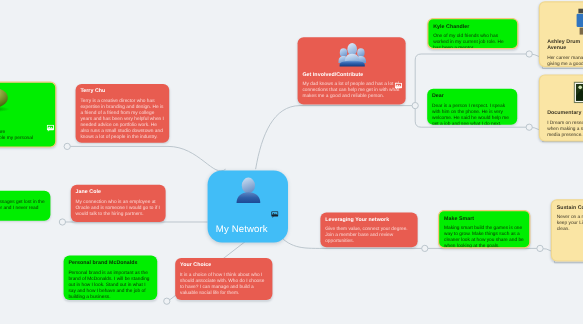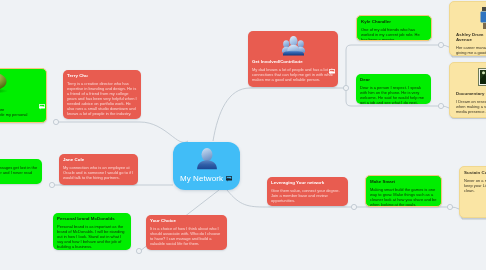--- a/index.html
+++ b/index.html
@@ -194,21 +194,21 @@
         <div class="ttl">Make Smart</div>
         <div class="bd">Making smart build the games is one way to grow. Make things such as a cleaner look at how you share and be when looking at the goals.</div>
       </div>
     </div>
     <div class="node yellow" style="left: 459px; top: 166px; width: 56px; height: 52px;">
       <div class="inner">
         <div class="ttl">Sustain Connections</div>
         <div class="bd">Never on a new way and keep your LinkedIn feed clean.</div>
       </div>
     </div>
-    <div class="node blue" style="left: 173px; top: 142px; width: 67px; height: 48px;">
+    <div class="node blue" style="left: 173px; top: 142px; width: 67px; height: 60px;">
 <span class="center-avatar">
  <svg width="27" height="27" viewBox="0 0 27 27">
   <defs>
    <linearGradient id="headg" x1="0" y1="0" x2="0.35" y2="1">
      <stop offset="0" stop-color="#cfe3f5"></stop>
               <stop offset="0.55" stop-color="#9ab7dc"></stop>
      <stop offset="1" stop-color="#6f93c7"></stop>
    </linearGradient>
    <linearGradient id="bodyg" x1="0" y1="0" x2="0" y2="1">
      <stop offset="0" stop-color="#5c86c4"></stop>

